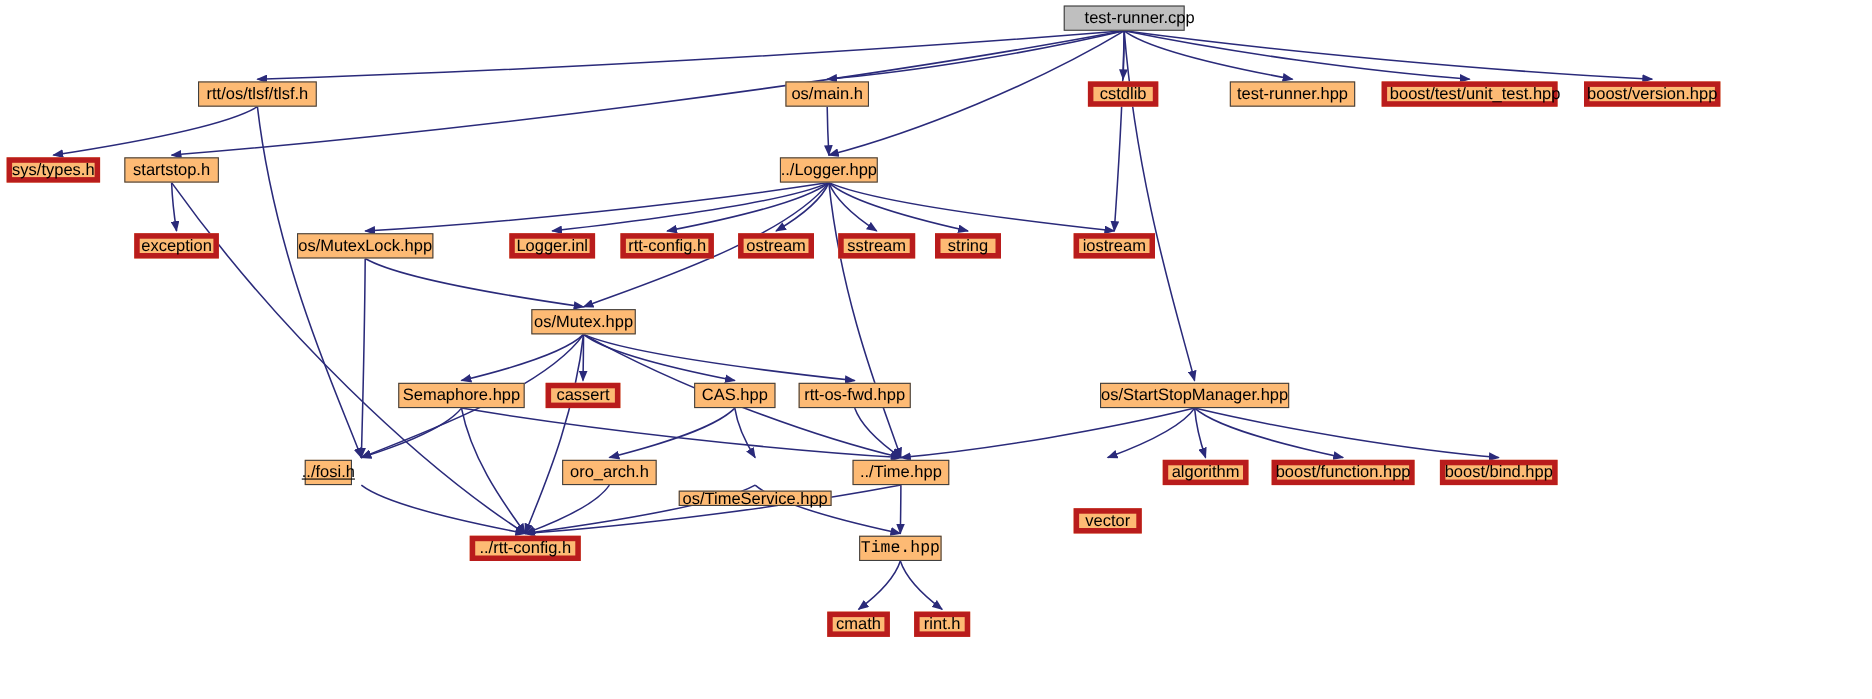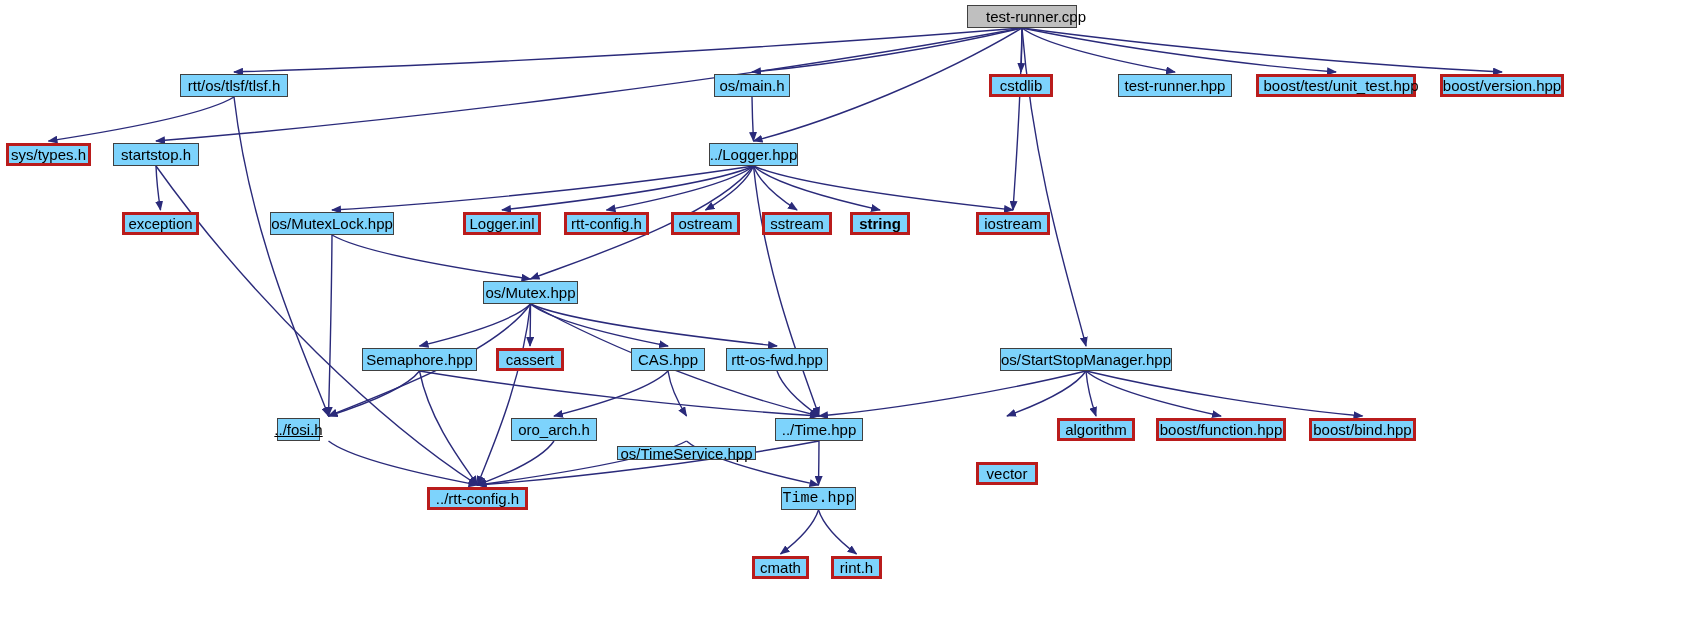--- a/index.html
+++ b/index.html
@@ -1,21 +1,21 @@
 <!DOCTYPE html>
 <html><head>
 <meta charset="utf-8">
 <style>
   html,body{margin:0;padding:0;background:#ffffff;}
   body{font-family:"Liberation Sans","DejaVu Sans",sans-serif;}
   #graph{position:relative;width:1702px;height:635px;background:#fff;overflow:hidden;}
   svg.edges{position:absolute;left:0;top:0;width:1702px;height:635px;pointer-events:none;}
   .node{position:absolute;box-sizing:border-box;display:flex;align-items:center;justify-content:center;
-        background:#7dd3fc;font-size:15px;color:#000;white-space:nowrap;line-height:1;}
-  .node.plain{border:3px solid #b91c1c;}
+        background:#fdba74;font-size:15px;color:#000;white-space:nowrap;line-height:1;}
+  .node.plain{border:5px solid #b91c1c;}
   .node.bold{border:1.6px solid #404040;}
   .node.root{border:1.6px solid #404040;background:#bfbfbf;}
   .node span{pointer-events:none;}
 </style>
 </head>
 <body>
 
 <div id="graph">
   <svg class="edges" viewBox="0 0 1702 635">
     <defs>
@@ -120,21 +120,21 @@
       </div>
       <div class="node plain" style="left: 564px; top: 212px; width: 85px; height: 23px;">
         <span>rtt-config.h</span>
       </div>
       <div class="node plain" style="left: 671px; top: 212px; width: 69px; height: 23px;">
         <span>ostream</span>
       </div>
       <div class="node plain" style="left: 762px; top: 212px; width: 70px; height: 23px;">
         <span>sstream</span>
       </div>
-      <div class="node plain" style="left: 850px; top: 212px; width: 60px; height: 23px; font-weight: bold;">
+      <div class="node plain" style="left: 850px; top: 212px; width: 60px; height: 23px;">
         <span>string</span>
       </div>
       <div class="node plain" style="left: 976px; top: 212px; width: 74px; height: 23px;">
         <span>iostream</span>
       </div>
       <div class="node bold" style="left: 483px; top: 281px; width: 95px; height: 23px;">
         <span>os/Mutex.hpp</span>
       </div>
       <div class="node bold" style="left: 362px; top: 348px; width: 115px; height: 23px;">
         <span>Semaphore.hpp</span>

